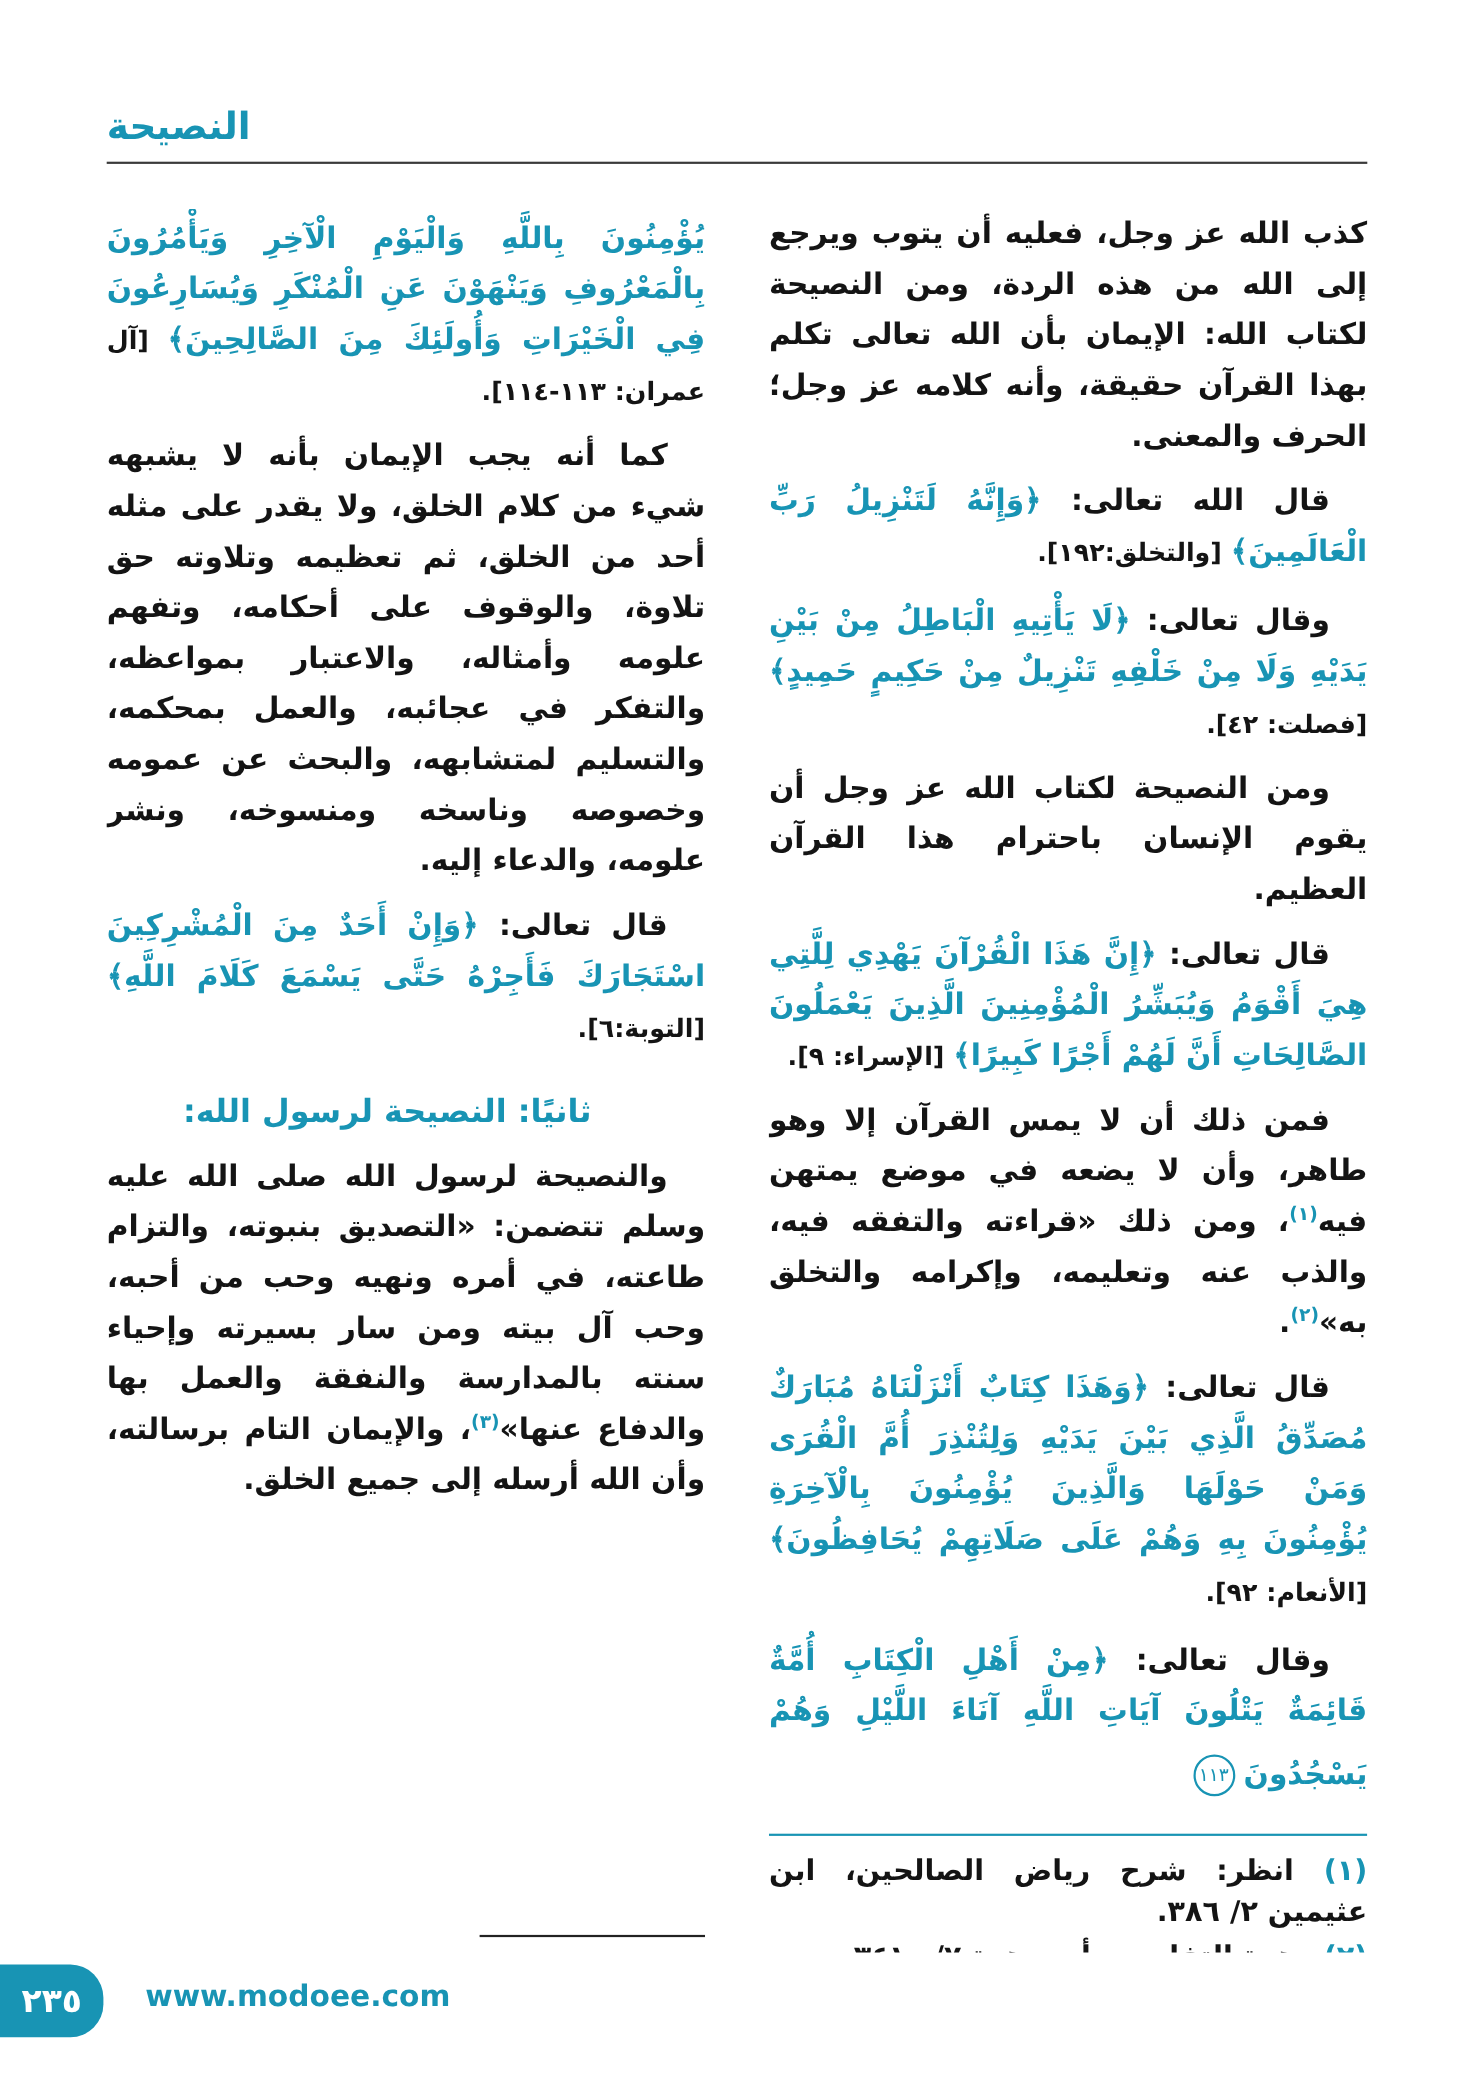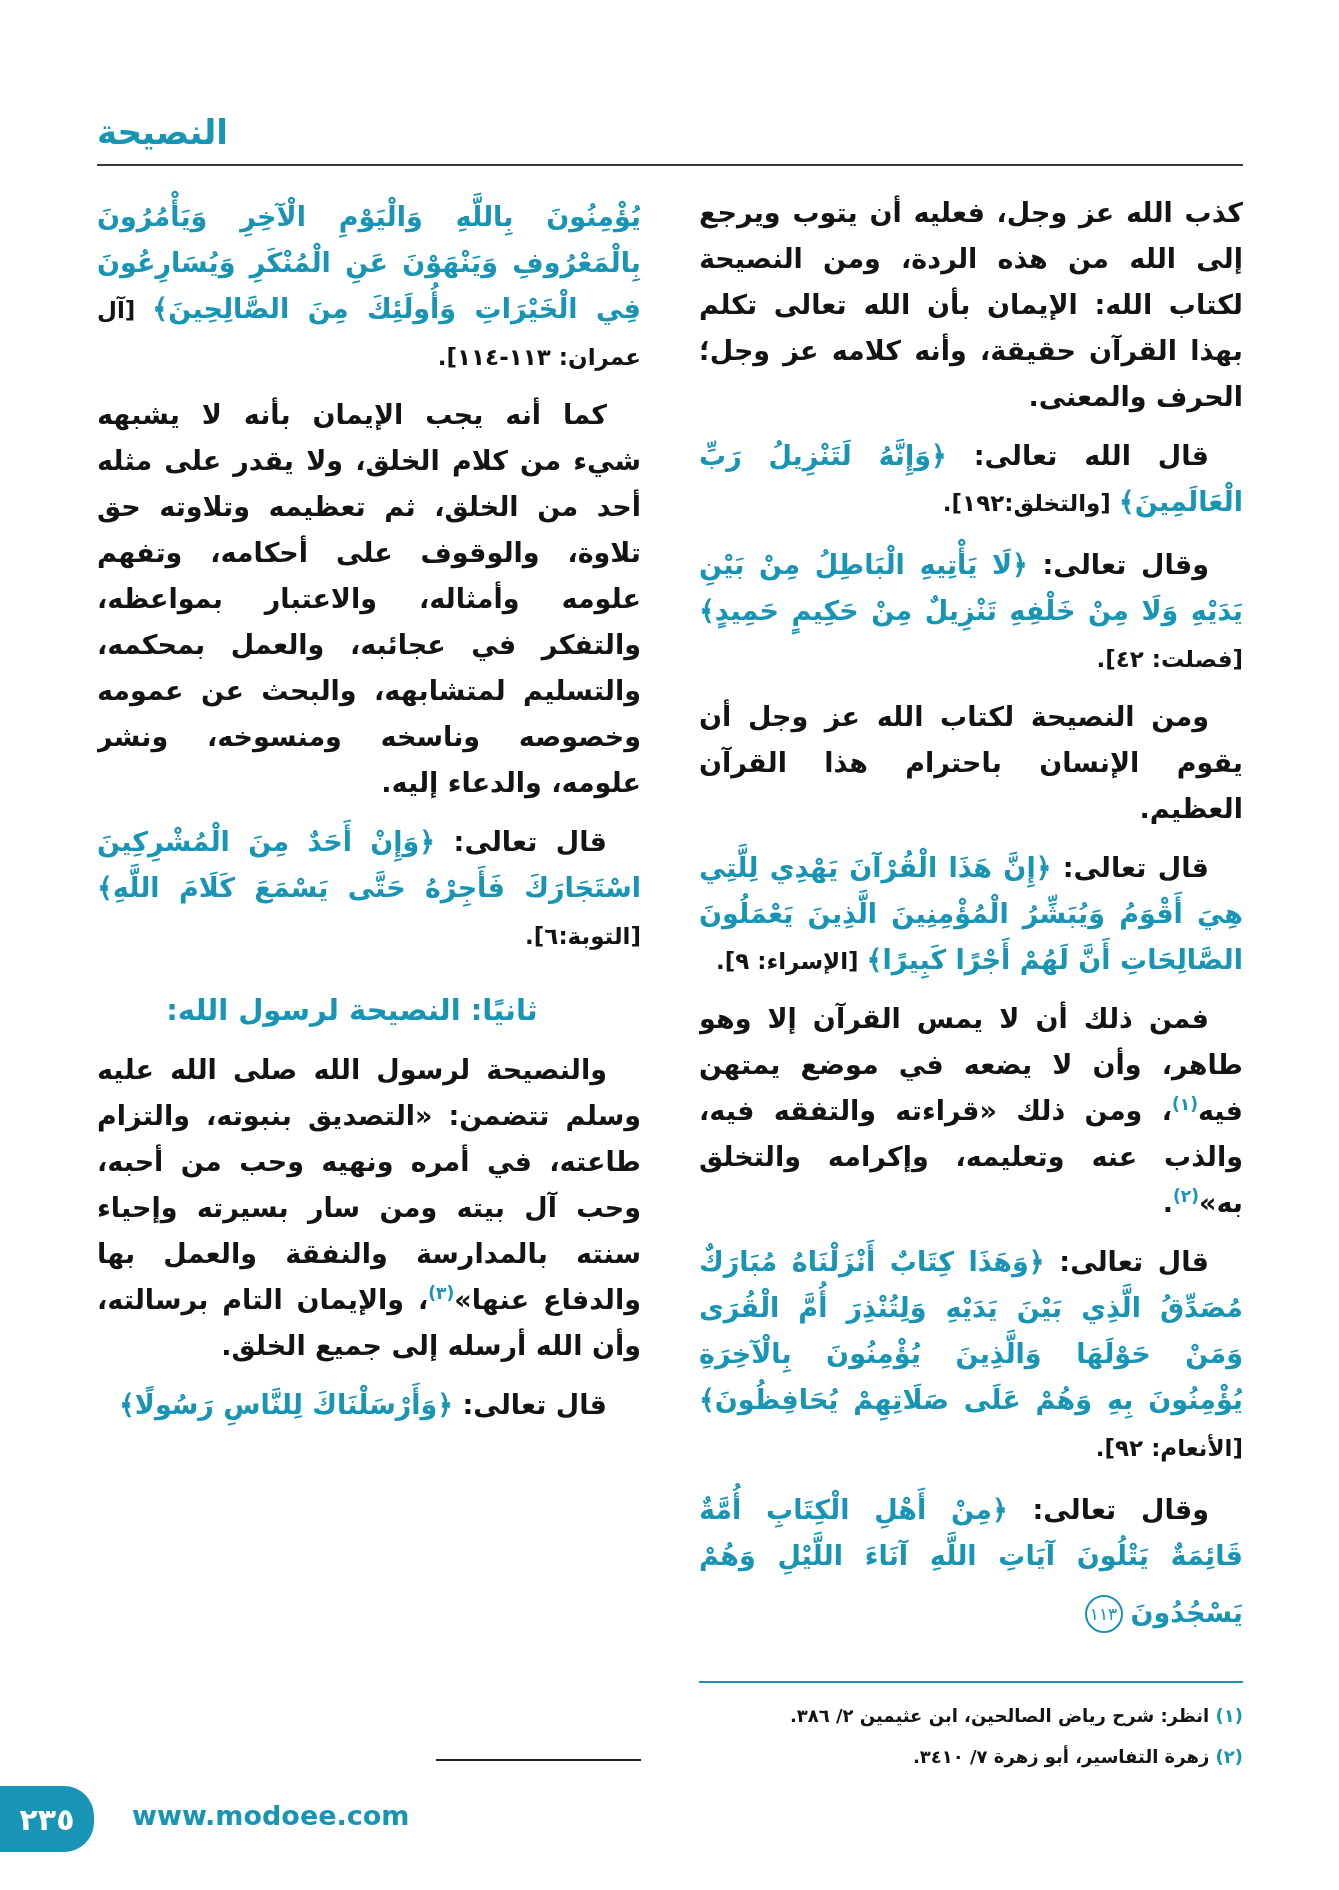--- a/index.html
+++ b/index.html
@@ -6,21 +6,21 @@
   * { box-sizing: border-box; margin: 0; padding: 0; }
   html, body { background: #ffffff; }
   body {
     width: 1339px; height: 1890px;
     position: relative; overflow: hidden;
     font-family: "DejaVu Sans", sans-serif;
     color: var(--ink);
   }
 
   
-  .page-header { position: absolute; top: 112px; left: 97px; right: 96px; }
+  .page-header { position: absolute; top: 95px; left: 97px; right: 96px; }
   .header-title {
     color: var(--accent); font-size: 34px; font-weight: bold;
     display: inline-block;
   }
   .header-rule { margin-top: 12px; border-top: 2px solid #3a3a3a; }
 
   
   .columns {
     position: absolute; top: 190px; left: 97px; right: 96px;
     height: 1585px;
@@ -65,21 +65,21 @@
   }
 
   
   .footnotes { margin-top: auto; padding-top: 6px; }
   .fn-sep-full { border-top: 2px solid var(--accent); margin-bottom: 14px; }
   .fn-sep-short {
     width: 205px; border-top: 2px solid #222222;
     margin: 0 0 14px auto; 
   }
   .fn {
-    font-size: 18px; line-height: 37px; font-weight: bold;
+    font-size: 26px; line-height: 37px; font-weight: bold;
     color: var(--ink); text-align: justify;
   }
   .fn + .fn { margin-top: 4px; }
   .fn-num { color: var(--accent); }
 
   
   .page-pill {
     position: absolute; left: 0; top: 1786px;
     width: 94px; height: 66px;
     background: var(--accent);
@@ -149,23 +149,20 @@
     <p class="para verse-para">
       <span>قال تعالى: </span><span class="quran">﴿وَإِنْ أَحَدٌ مِنَ الْمُشْرِكِينَ اسْتَجَارَكَ فَأَجِرْهُ حَتَّى يَسْمَعَ كَلَامَ اللَّهِ﴾</span><span class="ref"> [التوبة:٦].</span>
     </p>
 
     <h2 class="subheading">ثانيًا: النصيحة لرسول الله:</h2>
 
     <p class="para">
       <span>والنصيحة لرسول الله صلى الله عليه وسلم تتضمن: «التصديق بنبوته، والتزام طاعته، في أمره ونهيه وحب من أحبه، وحب آل بيته ومن سار بسيرته وإحياء سنته بالمدارسة والنفقة والعمل بها والدفاع عنها»</span><sup class="fn-ref">(٣)</sup><span>، والإيمان التام برسالته، وأن الله أرسله إلى جميع الخلق.</span>
     </p>
 
-    <p class="para verse-para">
-      <span>قال تعالى: </span><span class="quran">﴿وَأَرْسَلْنَاكَ لِلنَّاسِ رَسُولًا﴾</span>
-    </p>
 
     <div class="footnotes">
       <div class="fn-sep-short"></div>
     </div>
   </section>
 
 </main>
 
 <div class="page-pill">٢٣٥</div>
 <div class="site">www.modoee.com</div>

